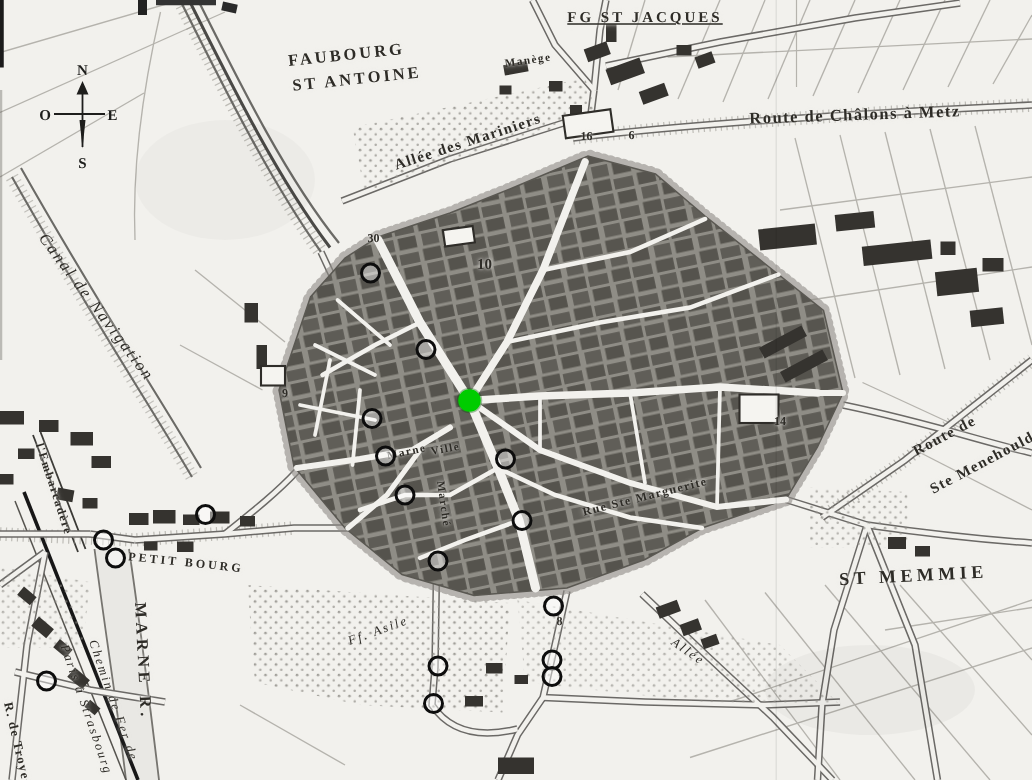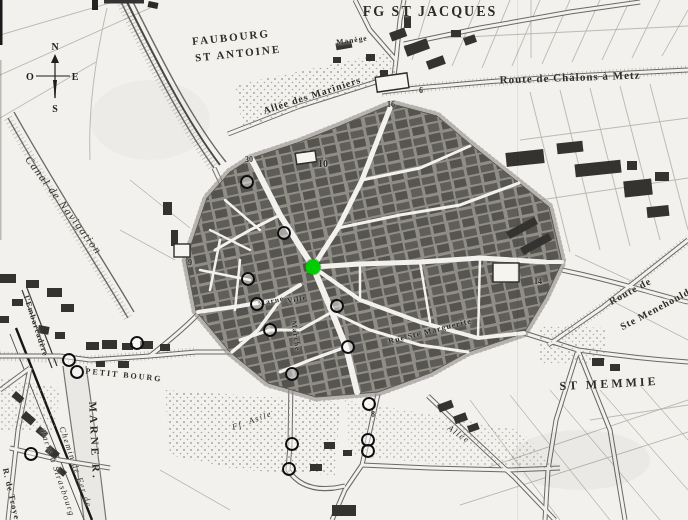--- a/index.html
+++ b/index.html
@@ -278,45 +278,45 @@
       <rect x="148" y="2" width="10" height="6" fill="#2a2a2a" transform="rotate(12 153 5)"></rect>
       <rect x="517" y="0" width="1" height="520" fill="#000000" opacity="0.07"></rect>
       <ellipse cx="580" cy="460" rx="70" ry="30" fill="#000000" opacity="0.03"></ellipse>
       <ellipse cx="150" cy="120" rx="60" ry="40" fill="#000000" opacity="0.025"></ellipse>
     </g>
   </svg>
 
   <div style="position:absolute;left:0;top:0;width:688px;height:520px;">
       <span class="map-label cls-caps" style="left: 231px; top: 37px; font-size: 11px; transform: translate(-50%, -50%) rotate(-6deg);">Faubourg</span>
       <span class="map-label cls-caps" style="left: 238px; top: 53px; font-size: 11px; transform: translate(-50%, -50%) rotate(-6deg);">St Antoine</span>
-      <span class="map-label cls-caps" style="left: 430px; top: 12px; font-size: 14px; transform: translate(-50%, -50%) rotate(0deg);">Fg St Jacques</span>
+      <span class="map-label cls-caps" style="left: 430px; top: 12px; font-size: 10px; transform: translate(-50%, -50%) rotate(0deg); text-decoration: underline;">Fg St Jacques</span>
       <span class="map-label cls-road" style="left: 570px; top: 77px; font-size: 11px; transform: translate(-50%, -50%) rotate(-2deg);">Route de Châlons à Metz</span>
       <span class="map-label cls-road" style="left: 312px; top: 95px; font-size: 10px; transform: translate(-50%, -50%) rotate(-18deg);">Allée des Mariniers</span>
       <span class="map-label cls-road" style="left: 352px; top: 40px; font-size: 7.5px; transform: translate(-50%, -50%) rotate(-8deg);">Manège</span>
       <span class="map-label cls-italic" style="left: 64px; top: 205px; font-size: 11px; transform: translate(-50%, -50%) rotate(53deg);">Canal de Navigation</span>
       <span class="map-label cls-road" style="left: 36px; top: 326px; font-size: 8px; transform: translate(-50%, -50%) rotate(72deg);">l'Embarcadère</span>
       <span class="map-label cls-caps" style="left: 124px; top: 375px; font-size: 8px; transform: translate(-50%, -50%) rotate(6deg);">Petit Bourg</span>
       <span class="map-label cls-big" style="left: 95px; top: 441px; font-size: 11px; transform: translate(-50%, -50%) rotate(87deg);">Marne R.</span>
       <span class="map-label cls-italic" style="left: 76px; top: 467px; font-size: 8.5px; transform: translate(-50%, -50%) rotate(71deg);">Chemin de Fer de</span>
       <span class="map-label cls-italic" style="left: 58px; top: 473px; font-size: 8.5px; transform: translate(-50%, -50%) rotate(71deg);">Paris à Strasbourg</span>
       <span class="map-label cls-road" style="left: 12px; top: 496px; font-size: 8.5px; transform: translate(-50%, -50%) rotate(77deg);">R. de Troyes</span>
       <span class="map-label cls-big" style="left: 609px; top: 384px; font-size: 12px; transform: translate(-50%, -50%) rotate(-3deg);">St Memmie</span>
       <span class="map-label cls-road" style="left: 630px; top: 291px; font-size: 10px; transform: translate(-50%, -50%) rotate(-28deg);">Route de</span>
       <span class="map-label cls-road" style="left: 655px; top: 309px; font-size: 10px; transform: translate(-50%, -50%) rotate(-28deg);">Ste Menehould</span>
       <span class="map-label cls-italic" style="left: 459px; top: 434px; font-size: 8.5px; transform: translate(-50%, -50%) rotate(35deg);">Allée</span>
       <span class="map-label cls-italic" style="left: 252px; top: 420px; font-size: 8.5px; transform: translate(-50%, -50%) rotate(-20deg);">Ff. Asile</span>
       <span class="map-label cls-road" style="left: 271px; top: 301px; font-size: 7.5px; transform: translate(-50%, -50%) rotate(-12deg);">Marne</span>
       <span class="map-label cls-road" style="left: 297px; top: 299px; font-size: 7.5px; transform: translate(-50%, -50%) rotate(-10deg);">Ville</span>
       <span class="map-label cls-road" style="left: 296px; top: 336px; font-size: 7.5px; transform: translate(-50%, -50%) rotate(82deg);">Marché</span>
       <span class="map-label cls-road" style="left: 430px; top: 331px; font-size: 8px; transform: translate(-50%, -50%) rotate(-14deg);">Rue Ste Marguerite</span>
       <span class="map-label cls-num" style="left: 249px; top: 159px; font-size: 8px; transform: translate(-50%, -50%) rotate(0deg);">30</span>
-      <span class="map-label cls-num" style="left: 323px; top: 163px; font-size: 10px; transform: translate(-50%, -50%) rotate(0deg);">10</span>
-      <span class="map-label cls-num" style="left: 391px; top: 91px; font-size: 8px; transform: translate(-50%, -50%) rotate(0deg); margin-top: 13px;">16</span>
+      <span class="map-label cls-num" style="left: 323px; top: 177px; font-size: 10px; transform: translate(-50%, -50%) rotate(0deg);">10</span>
+      <span class="map-label cls-num" style="left: 391px; top: 91px; font-size: 8px; transform: translate(-50%, -50%) rotate(0deg);">16</span>
       <span class="map-label cls-num" style="left: 421px; top: 90px; font-size: 8px; transform: translate(-50%, -50%) rotate(0deg);">6</span>
-      <span class="map-label cls-num" style="left: 538px; top: 281px; font-size: 8px; transform: translate(-50%, -50%) rotate(0deg);">14</span>
+      <span class="map-label cls-num" style="left: 520px; top: 281px; font-size: 8px; transform: translate(-50%, -50%) rotate(0deg);">14</span>
       <span class="map-label cls-num" style="left: 373px; top: 414px; font-size: 8px; transform: translate(-50%, -50%) rotate(0deg);">8</span>
       <span class="map-label cls-num" style="left: 190px; top: 262px; font-size: 8px; transform: translate(-50%, -50%) rotate(0deg);">9</span>
       <div class="circle-marker" style="left: 247px; top: 182px; border-color: rgb(13, 13, 13);"></div>
       <div class="circle-marker" style="left: 284px; top: 233px; border-color: rgb(13, 13, 13);"></div>
       <div class="circle-marker" style="left: 248px; top: 279px; border-color: rgb(13, 13, 13);"></div>
       <div class="circle-marker" style="left: 257px; top: 304px; border-color: rgb(13, 13, 13);"></div>
       <div class="circle-marker" style="left: 270px; top: 330px; border-color: rgb(13, 13, 13);"></div>
       <div class="circle-marker" style="left: 337px; top: 306px; border-color: rgb(13, 13, 13);"></div>
       <div class="circle-marker" style="left: 348px; top: 347px; border-color: rgb(13, 13, 13);"></div>
       <div class="circle-marker" style="left: 292px; top: 374px; border-color: rgb(13, 13, 13);"></div>

